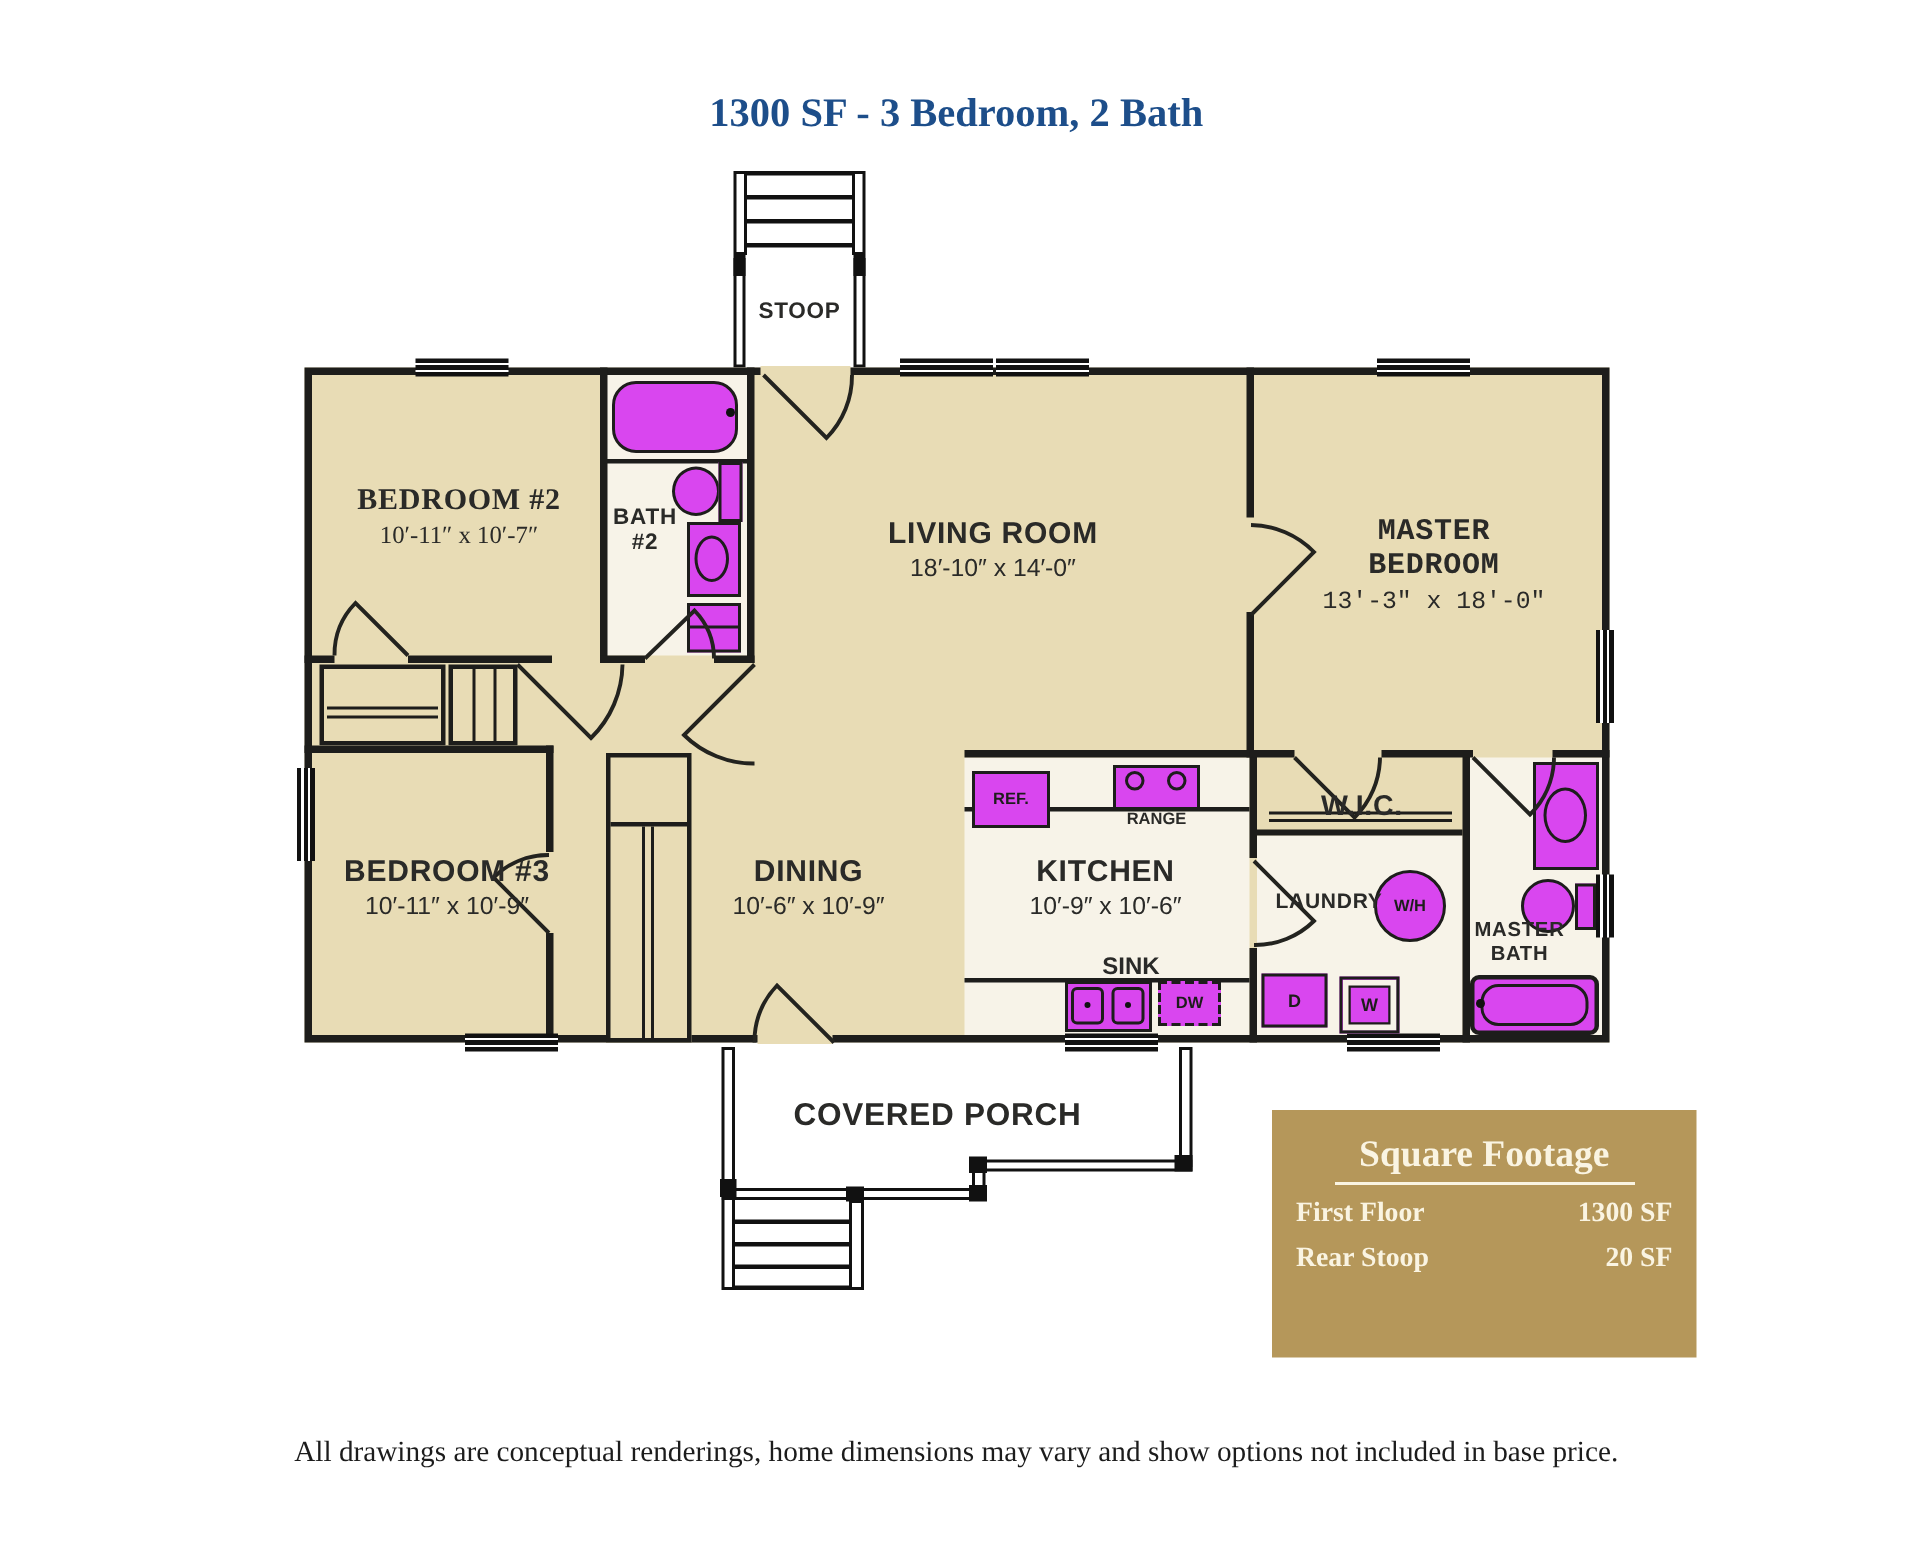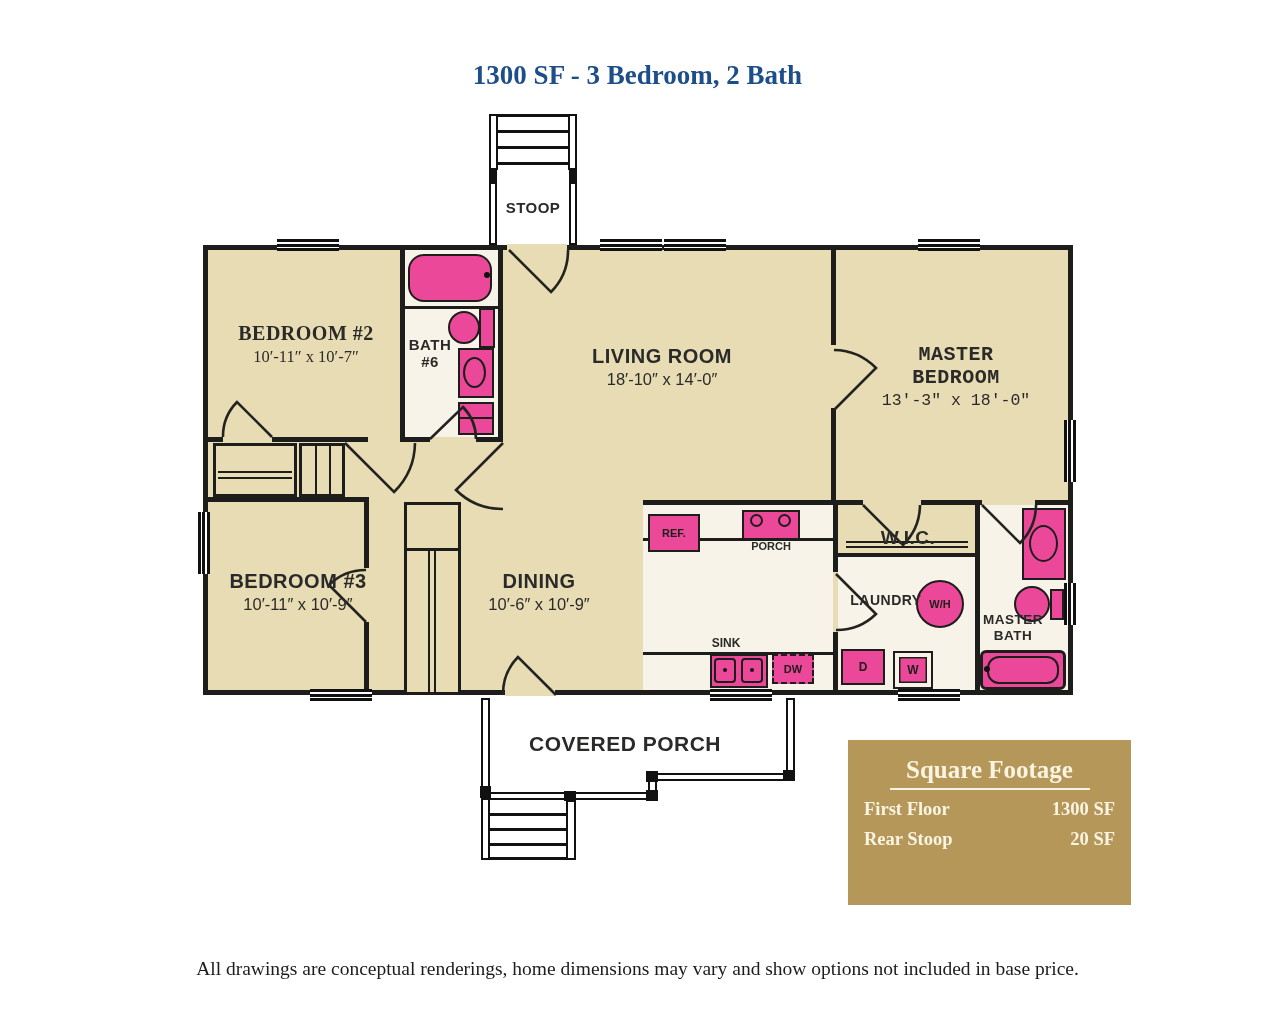--- a/index.html
+++ b/index.html
@@ -12,21 +12,21 @@
   .hd-sub{position:absolute;left:0;top:60px;width:1275px;text-align:center;
           font-family:"Liberation Serif", serif;font-weight:bold;font-size:27px;color:#1d4e8a;}
   
   .abs{position:absolute;}
   .house{left:203px;top:245px;width:870px;height:450px;box-sizing:border-box;
          border:5px solid #1d1d1b;background:#e8dcb5;}
   .wallV{position:absolute;width:5px;background:#1d1d1b;}
   .wallH{position:absolute;height:5px;background:#1d1d1b;}
   .fillW{position:absolute;background:#f7f3e8;}
   .line{position:absolute;background:#1d1d1b;}
-  .fx{position:absolute;box-sizing:border-box;border:2.5px solid #1d1d1b;background:#ec4899;}
+  .fx{position:absolute;box-sizing:border-box;border:2.5px solid #1d1d1b;background:#d946ef;}
   .fx-lbl{display:flex;align-items:center;justify-content:center;font-weight:bold;color:#1d1d1b;}
   .oval{border-radius:50%;}
   .win-h{position:absolute;width:62px;height:12px;
          background:linear-gradient(180deg,#111 0 3px,#fff 3px 4.5px,#111 4.5px 7.5px,#fff 7.5px 9px,#111 9px 12px);}
   .win-v{position:absolute;width:12px;height:62px;
          background:linear-gradient(90deg,#111 0 3px,#fff 3px 4.5px,#111 4.5px 7.5px,#fff 7.5px 9px,#111 9px 12px);}
   .rail{position:absolute;background:#fff;box-sizing:border-box;border:2px solid #111;}
   .post{position:absolute;background:#111;}
   .tread{position:absolute;background:#111;height:2.5px;}
   .room-label{position:absolute;text-align:center;color:#2a2a28;}
@@ -133,23 +133,23 @@
   <div class="fx" style="left:458px;top:402px;width:36px;height:33px;"></div>
   <div class="line" style="left:460px;top:417px;width:32px;height:2px;"></div>
 
   <div class="line" style="left:643px;top:538px;width:190px;height:2.5px;"></div>
   <div class="fx fx-lbl" style="left:648px;top:514px;width:52px;height:38px;font-size:11px;">
       <span>REF.</span>
     </div>
   <div class="fx" style="left:742px;top:510px;width:58px;height:30px;"></div>
   <div class="fx oval" style="left:750px;top:514px;width:13px;height:13px;border-width:2px;background:transparent;"></div>
   <div class="fx oval" style="left:778px;top:514px;width:13px;height:13px;border-width:2px;background:transparent;"></div>
-  <div class="room-label" style="left:742px;top:540px;width:58px;font-size:11px;font-weight:bold;">PORCH</div>
+  <div class="room-label" style="left:742px;top:540px;width:58px;font-size:11px;font-weight:bold;">RANGE</div>
   <div class="line" style="left:643px;top:652px;width:190px;height:2.5px;"></div>
-  <div class="room-label" style="left:698px;top:636px;width:56px;font-size:12px;font-weight:bold;">SINK</div>
+  <div class="room-label" style="left:726px;top:636px;width:56px;font-size:16px;font-weight:bold;">SINK</div>
   <div class="fx" style="left:710px;top:654px;width:58px;height:34px;"></div>
   <div class="fx" style="left:714px;top:658px;width:22px;height:25px;border-width:2px;border-radius:4px;"></div>
   <div class="fx" style="left:741px;top:658px;width:22px;height:25px;border-width:2px;border-radius:4px;"></div>
   <div class="post" style="left:723px;top:668px;width:4px;height:4px;border-radius:50%;"></div>
   <div class="post" style="left:750px;top:668px;width:4px;height:4px;border-radius:50%;"></div>
   <div class="fx fx-lbl" style="left:772px;top:654px;width:42px;height:30px;border-style:dashed;border-width:2px;font-size:11px;">
       <span>DW</span>
     </div>
 
   <div class="fx fx-lbl" style="left:841px;top:649px;width:44px;height:36px;font-size:12px;">
@@ -182,37 +182,41 @@
     <path d="M 920 505 A 57 57 0 0 1 903 545 L 863 505" fill="none" stroke="#23231f" stroke-width="2.6"></path>
     <path d="M 1036 505 A 54 54 0 0 1 1020 543 L 982 505" fill="none" stroke="#23231f" stroke-width="2.6"></path>
     <path d="M 836 630 A 56 56 0 0 0 876 614 L 836 574" fill="none" stroke="#23231f" stroke-width="2.6"></path>
   </svg>
 
   <div class="room-label" style="left:216px;top:322px;width:180px;font-family:Liberation Serif, serif;">
     <div class="room-name">BEDROOM #2</div>
     <div class="room-dims">10′-11″ x 10′-7″</div>
   </div>
   <div class="room-label sm" style="left:404px;top:336px;width:52px;">
-    <div class="room-name">BATH #6</div>
+    <div class="room-name">BATH #2</div>
   </div>
   <div class="room-label" style="left:562px;top:345px;width:200px;">
     <div class="room-name">LIVING ROOM</div>
     <div class="room-dims">18′-10″ x 14′-0″</div>
   </div>
   <div class="room-label" style="left:872px;top:343px;width:168px;font-family:Liberation Mono, monospace;">
     <div class="room-name">MASTER BEDROOM</div>
     <div class="room-dims">13′-3″ x 18′-0″</div>
   </div>
   <div class="room-label" style="left:208px;top:570px;width:180px;">
     <div class="room-name">BEDROOM #3</div>
     <div class="room-dims">10′-11″ x 10′-9″</div>
   </div>
   <div class="room-label" style="left:449px;top:570px;width:180px;">
     <div class="room-name">DINING</div>
     <div class="room-dims">10′-6″ x 10′-9″</div>
+  </div>
+  <div class="room-label" style="left:647px;top:570px;width:180px;">
+    <div class="room-name">KITCHEN</div>
+    <div class="room-dims">10′-9″ x 10′-6″</div>
   </div>
   <div class="room-label" style="left:848px;top:527px;width:120px;">
     <div class="room-name" style="font-size:19px;">W.I.C.</div>
   </div>
   <div class="room-label" style="left:834px;top:592px;width:104px;">
     <div class="room-name" style="font-size:14px;">LAUNDRY</div>
   </div>
   <div class="room-label" style="left:972px;top:612px;width:82px;">
     <div class="room-name" style="font-size:13.5px;">MASTER BATH</div>
   </div>

